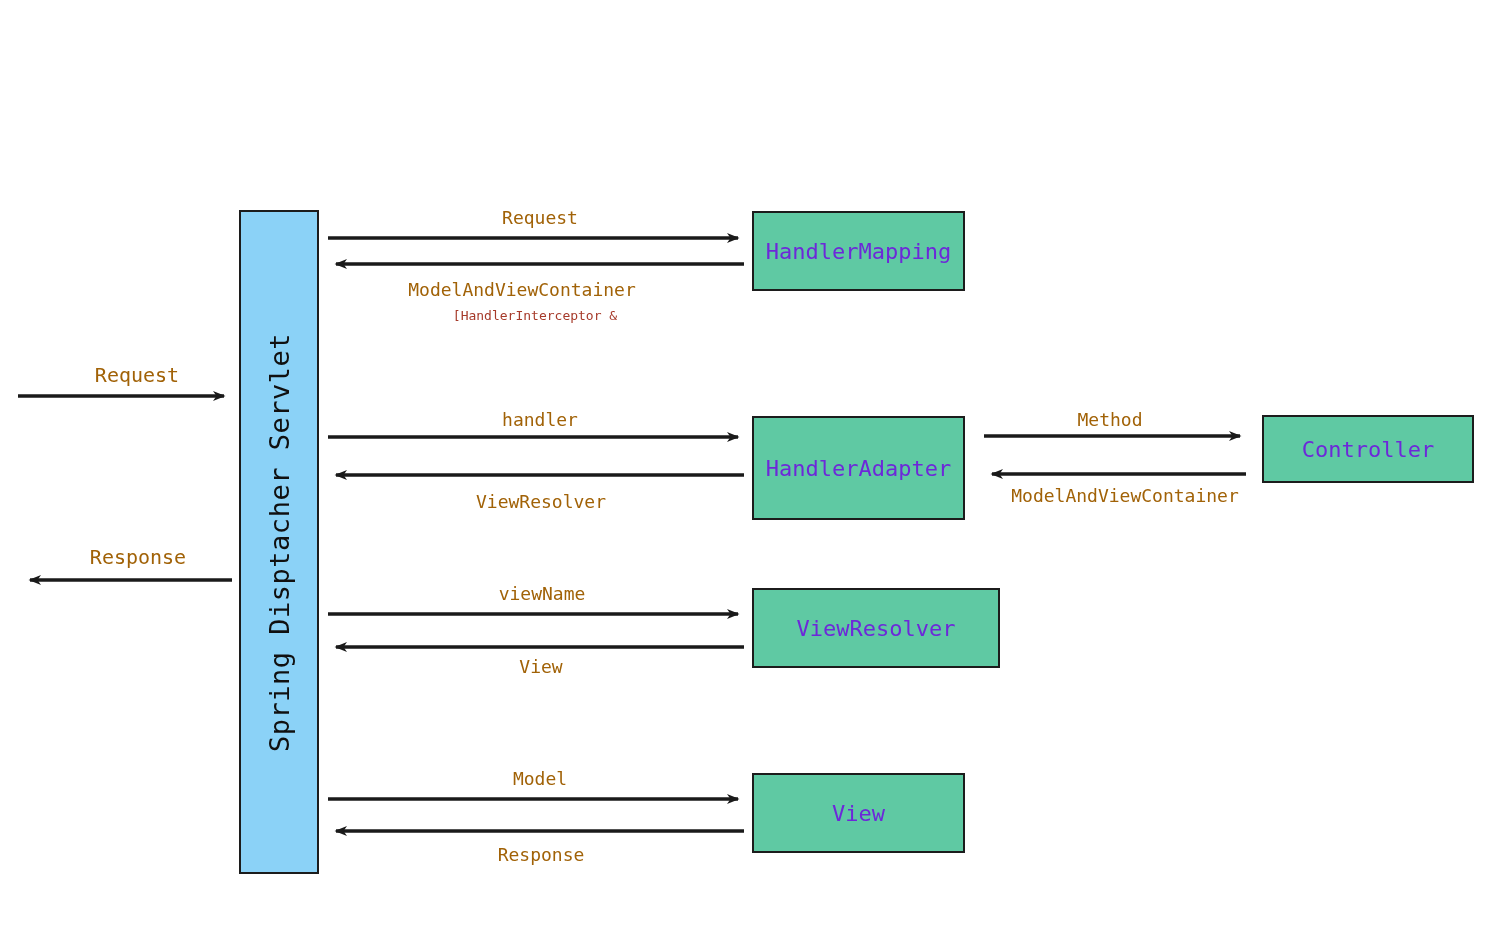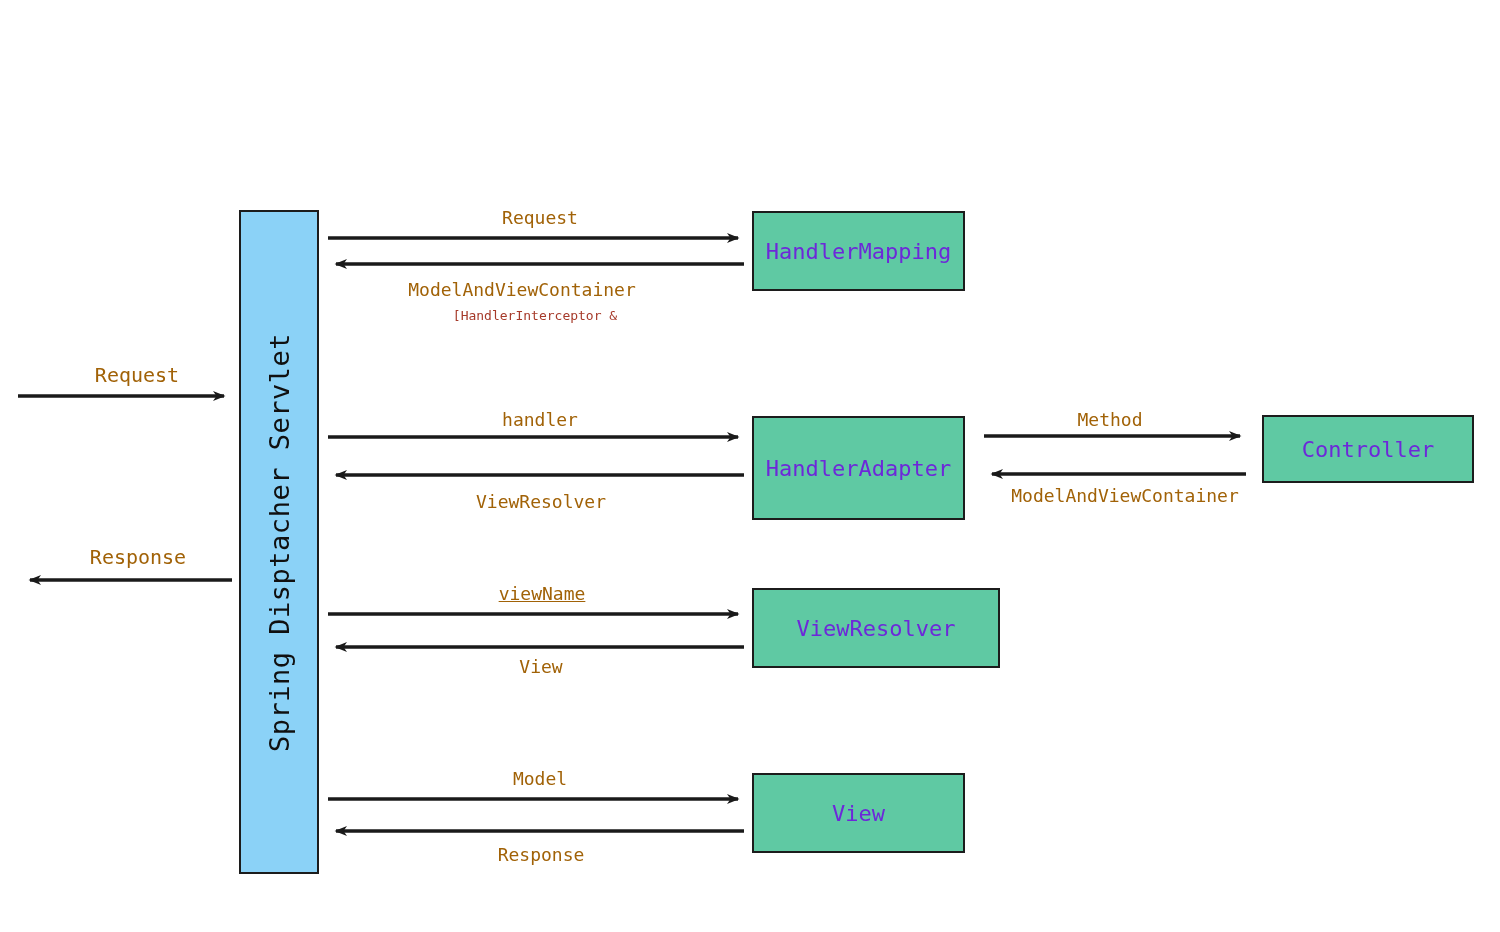--- a/index.html
+++ b/index.html
@@ -81,21 +81,21 @@
   .lbl-client-request  { left: 137px; top: 363px; }
   .lbl-client-response { left: 138px; top: 545px; }
   .lbl-request         { left: 540px; top: 207px; }
   .lbl-hec             { left: 522px; top: 279px; }
   .lbl-hec-detail-1    { left: 535px; top: 308px; }
   .lbl-hec-detail-2    { left: 535px; top: 331px; }
   .lbl-handler         { left: 540px; top: 409px; }
   .lbl-mav             { left: 541px; top: 491px; }
   .lbl-method          { left: 1110px; top: 409px; }
   .lbl-mavc            { left: 1125px; top: 485px; }
-  .lbl-viewname        { left: 542px; top: 583px; text-decoration: underline; }
+  .lbl-viewname        { left: 542px; top: 583px; }
   .lbl-view            { left: 541px; top: 656px; }
   .lbl-model           { left: 540px; top: 768px; }
   .lbl-response        { left: 541px; top: 844px; }
 </style>
 </head>
 <body>
 
 <div class="canvas">
 
 

